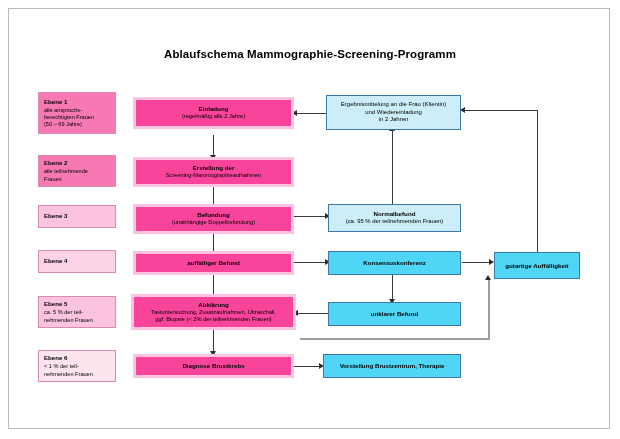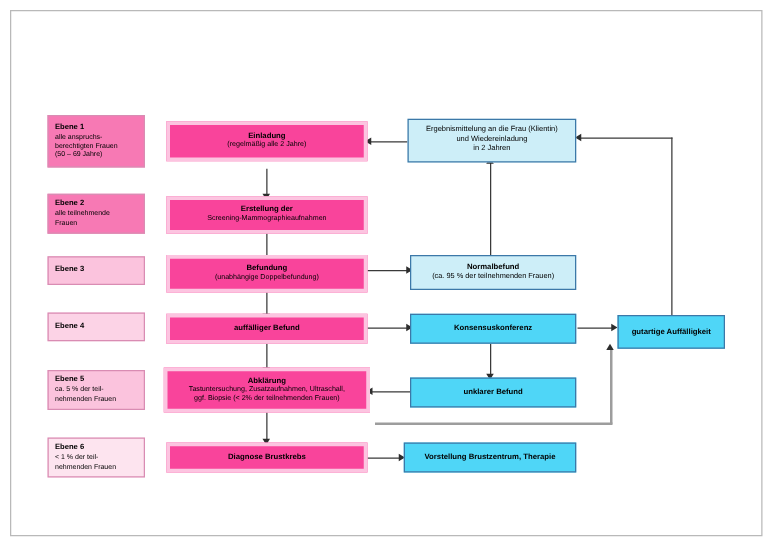--- a/index.html
+++ b/index.html
@@ -136,20 +136,21 @@
     border-bottom: 5px solid #2d2d2d;
   }
 </style>
 </head>
 <body>
 
 <div id="canvas">
 
   <div id="frame"></div>
 
+  <div id="title">Ablaufschema Mammographie-Screening-Programm</div>
 
   <div class="box level lvl-deep" style="left:38px; top:92px; width:78px; height:42px;">
     <div class="ttl">Ebene 1</div>
     <div class="sub">alle anspruchs-</div>
     <div class="sub">berechtigten Frauen</div>
     <div class="sub">(50 – 69 Jahre)</div>
   </div>
 
   <div class="box level lvl-deep" style="left:38px; top:155px; width:78px; height:32px;">
     <div class="ttl">Ebene 2</div>

